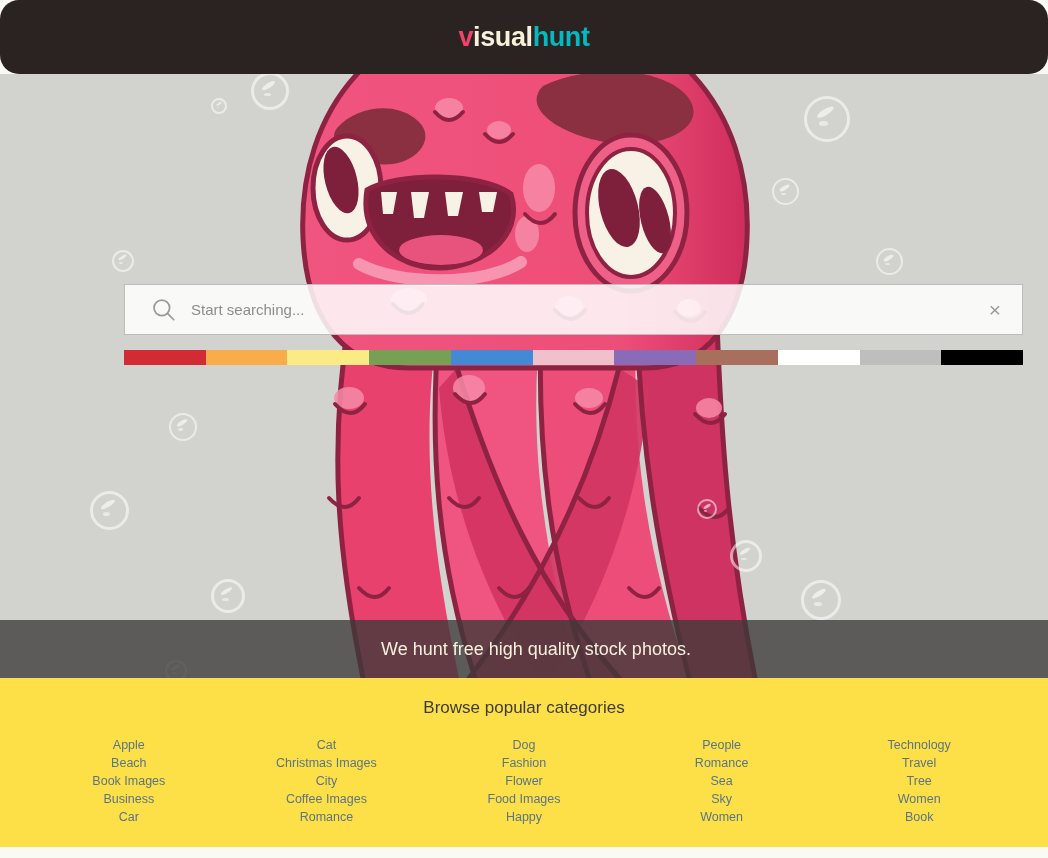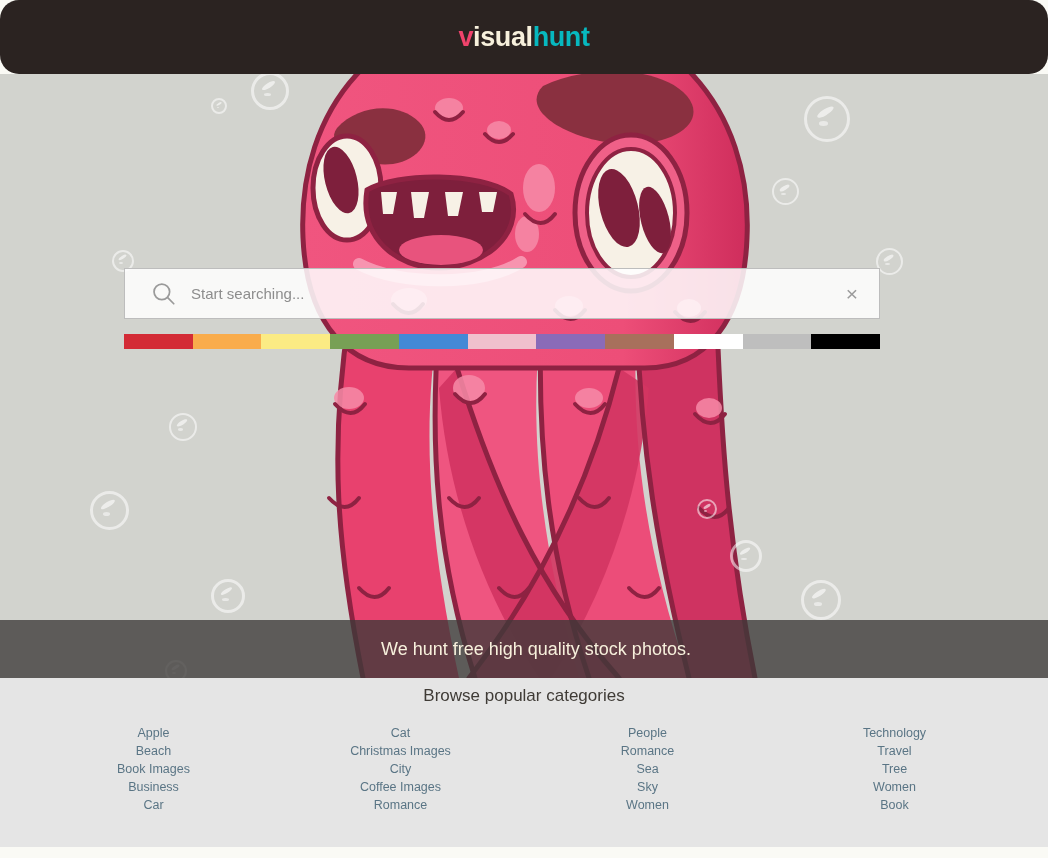--- a/index.html
+++ b/index.html
@@ -43,21 +43,21 @@
     content:""; position:absolute; left:30%; top:56%;
     width:22%; height:11%; border-radius:50%;
     background:rgba(255,255,255,0.5);
   }
 
   
   .monster { position:absolute; left:50%; top:-6px; transform:translateX(-50%); }
 
   
   .search-wrap {
-    position:absolute; left:124px; top:194px; width:756px; z-index:8;
+    position:absolute; left:124px; top:210px; width:899px; z-index:8;
   }
   .search-box {
     position:relative; height:51px;
     background:rgba(255,255,255,0.86);
     border:1px solid #bdbdbd;
     display:flex; align-items:center;
   }
   .search-icon { margin-left:26px; margin-right:14px; width:26px; height:26px; flex:none; }
   .search-input {
     flex:1; border:none; outline:none; background:transparent;
@@ -80,22 +80,22 @@
   .tagline {
     position:absolute; left:0; bottom:0; width:100%; height:58px;
     background:rgba(60,58,56,0.78);
     display:flex; align-items:center; justify-content:center;
     z-index:7;
   }
   .tagline span { color:#f7f0dc; font-size:18px;margin-left:24px; }
 
   
   .categories {
-    width:100%; height:169px; background:#e5e5e5;
-    padding-top:8px;
+    width:100%; height:169px; background:#fde047;
+    padding-top:20px;
   }
   .cat-title {
     text-align:center; font-size:17px; color:#3f3b36; font-weight:normal;
     margin-bottom:18px;
   }
   .cat-cols { display:flex; justify-content:flex-end; padding:0 30px; }
   .cat-col { flex:1; text-align:center; }
   .cat-link {
     display:block; font-size:12.5px; color:#5a7585;
     text-decoration:none; line-height:18px; cursor:pointer;
@@ -264,20 +264,27 @@
       </div>
 
       <div class="cat-col">
         <a class="cat-link">Cat</a>
         <a class="cat-link">Christmas Images</a>
         <a class="cat-link">City</a>
         <a class="cat-link">Coffee Images</a>
         <a class="cat-link">Romance</a>
       </div>
 
+      <div class="cat-col">
+        <a class="cat-link">Dog</a>
+        <a class="cat-link">Fashion</a>
+        <a class="cat-link">Flower</a>
+        <a class="cat-link">Food Images</a>
+        <a class="cat-link">Happy</a>
+      </div>
 
 
       <div class="cat-col">
         <a class="cat-link">People</a>
         <a class="cat-link">Romance</a>
         <a class="cat-link">Sea</a>
         <a class="cat-link">Sky</a>
         <a class="cat-link">Women</a>
       </div>
 

